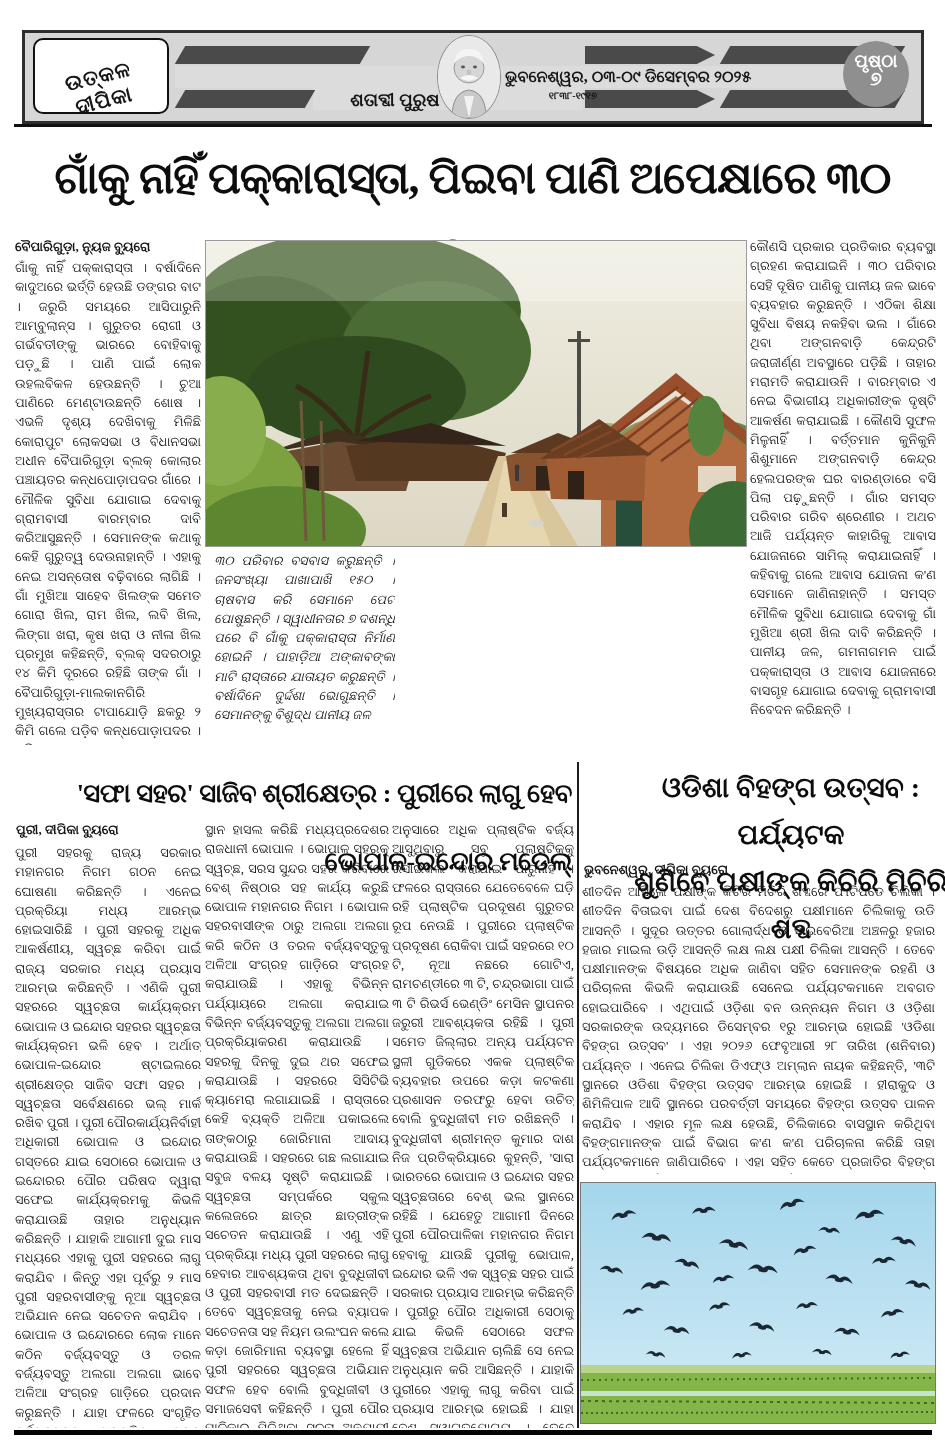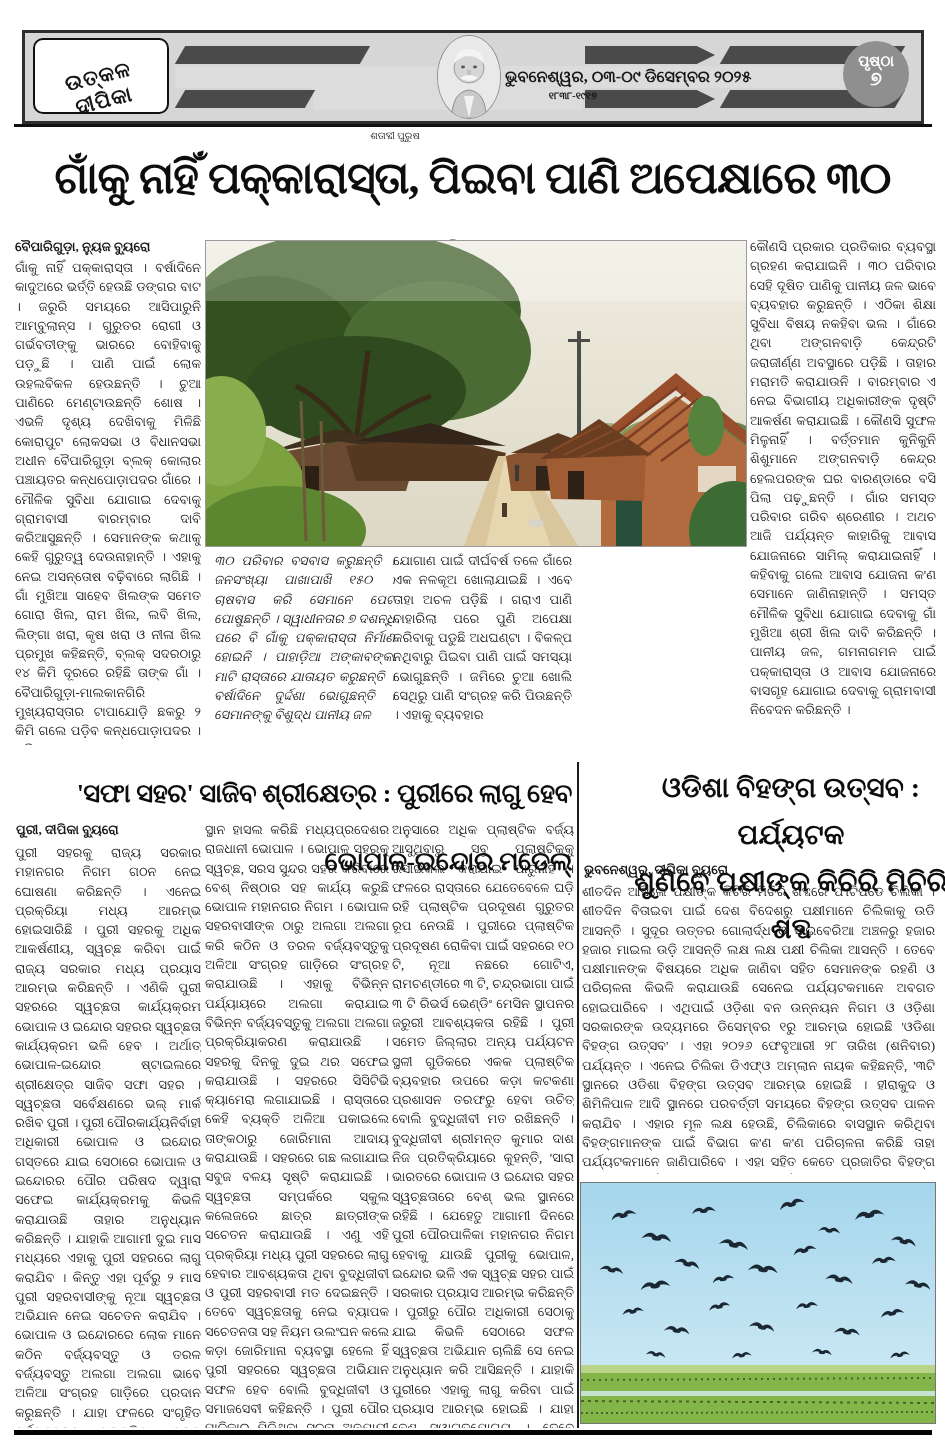--- a/index.html
+++ b/index.html
@@ -19,27 +19,27 @@
   .stripe.skew{transform:skewX(-30deg);}
   .st1{left:155px;top:13px;width:185px;}
   .st2{left:560px;top:13px;width:130px;clip-path:polygon(0 0,86% 0,100% 50%,86% 100%,0 100%);}
   .st3{left:700px;top:13px;width:175px;}
   .sb1{left:155px;top:57px;width:130px;}
   .sb2{left:560px;top:57px;width:130px;clip-path:polygon(0 0,86% 0,100% 50%,86% 100%,0 100%);}
   .sb3{left:700px;top:57px;width:175px;}
   .m-light-row{position:absolute;left:150px;top:33px;width:730px;height:22px;background:#dcdcdc;}
   .m-light-row2{position:absolute;left:288px;top:55px;width:270px;height:22px;background:#dcdcdc;}
   .dateline{position:absolute;left:480px;top:35px;width:280px;font-weight:bold;font-size:16px;}
-  .centenary{position:absolute;left:300px;top:57px;width:140px;font-weight:normal;font-size:10px;text-align:center;margin-top:40px;}
+  .centenary{position:absolute;left:300px;top:57px;width:140px;font-weight:bold;font-size:18px;text-align:center;}
   .years{position:absolute;left:478px;top:57px;width:140px;font-weight:bold;font-size:10px;text-align:center;}
   .portrait{position:absolute;left:412px;top:2px;width:62px;height:82px;border-radius:50%;
             background:#ededed;border:1px solid #8a8a8a;overflow:hidden;}
   .badge{position:absolute;left:818px;top:8px;width:66px;height:66px;border-radius:50%;
          background:#8f8f8f;color:#fff;text-align:center;font-weight:bold;}
-  .badge .bl{display:block;font-size:15px;margin-top:12px;line-height:16px;}
+  .badge .bl{display:block;font-size:18px;margin-top:12px;line-height:16px;}
   .badge .bn{display:block;font-size:19px;line-height:20px;}
 
   .rule-top{position:absolute;left:14px;top:124px;width:918px;height:3px;background:#101010;}
 
   
   .headline1{position:absolute;left:8px;top:138px;width:929px;text-align:center;
              font-weight:bold;font-size:44px;line-height:82px;letter-spacing:-1px;color:#0d0d0d;}
 
   
   .byline{font-weight:bold;font-size:13px;line-height:20px;}
@@ -193,21 +193,20 @@
       <rect x="309" y="228" width="4" height="12" fill="#3a3a3a"></rect>
       <circle cx="311" cy="226" r="2.5" fill="#3a3a3a"></circle>
       <rect x="296" y="262" width="5" height="14" fill="#4a3a2a"></rect>
       <ellipse cx="330" cy="282" rx="8" ry="4" fill="#d8d4c8"></ellipse>
 
       <rect width="540" height="60" fill="#ffffff" opacity="0.25"></rect>
     </svg>
   </div>
 
   <div class="abs colbody a1-c2">୩୦ ପରିବାର ବସବାସ କରୁଛନ୍ତି । ଜନସଂଖ୍ୟା ପାଖାପାଖି ୧୫୦ । ଚାଷବାସ କରି ସେମାନେ ପେଟ ପୋଷୁଛନ୍ତି । ସ୍ୱାଧୀନତାର ୭ ଦଶନ୍ଧି ପରେ ବି ଗାଁକୁ ପକ୍କାରାସ୍ତା ନିର୍ମାଣ ହୋଇନି । ପାହାଡ଼ିଆ ଅଙ୍କାବଙ୍କା ମାଟି ରାସ୍ତାରେ ଯାତାୟତ କରୁଛନ୍ତି । ବର୍ଷାଦିନେ ଦୁର୍ଦ୍ଦଶା ଭୋଗୁଛନ୍ତି । ସେମାନଙ୍କୁ ବିଶୁଦ୍ଧ ପାନୀୟ ଜଳ</div>
-  <div class="abs colbody a1-c3">ଯୋଗାଣ ପାଇଁ ଦୀର୍ଘବର୍ଷ ତଳେ ଗାଁରେ ଏକ ନଳକୂଅ ଖୋଲାଯାଇଛି । ଏବେ ତାହା ଅଚଳ ପଡ଼ିଛି । ଗରାଏ ପାଣି ବାହାରିଲା ପରେ ପୁଣି ଅପେକ୍ଷା କରିବାକୁ ପଡୁଛି ଅଧଘଣ୍ଟା । ବିକଳ୍ପ ନଥିବାରୁ ପିଇବା ପାଣି ପାଇଁ ସମସ୍ୟା ଭୋଗୁଛନ୍ତି । ଜମିରେ ଚୁଆ ଖୋଲି ସେଥିରୁ ପାଣି ସଂଗ୍ରହ କରି ପିଉଛନ୍ତି । ଏହାକୁ ବ୍ୟବହାର</div>
   <div class="abs colbody a1-c5">କୌଣସି ପ୍ରକାର ପ୍ରତିକାର ବ୍ୟବସ୍ଥା ଗ୍ରହଣ କରାଯାଇନି । ୩୦ ପରିବାର ସେହି ଦୂଷିତ ପାଣିକୁ ପାନୀୟ ଜଳ ଭାବେ ବ୍ୟବହାର କରୁଛନ୍ତି । ଏଠିକା ଶିକ୍ଷା ସୁବିଧା ବିଷୟ ନକହିବା ଭଲ । ଗାଁରେ ଥିବା ଅଙ୍ଗନବାଡ଼ି କେନ୍ଦ୍ରଟି ଜରାଜୀର୍ଣ୍ଣ ଅବସ୍ଥାରେ ପଡ଼ିଛି । ତାହାର ମରାମତି କରାଯାଉନି । ବାରମ୍ବାର ଏ ନେଇ ବିଭାଗୀୟ ଅଧିକାରୀଙ୍କ ଦୃଷ୍ଟି ଆକର୍ଷଣ କରାଯାଇଛି । କୌଣସି ସୁଫଳ ମିଳୁନାହିଁ । ବର୍ତ୍ତମାନ କୁନିକୁନି ଶିଶୁମାନେ ଅଙ୍ଗନବାଡ଼ି କେନ୍ଦ୍ର ହେଲପରଙ୍କ ଘର ବାରଣ୍ଡାରେ ବସି ପିଲା ପଢ଼ୁଛନ୍ତି । ଗାଁର ସମସ୍ତ ପରିବାର ଗରିବ ଶ୍ରେଣୀର । ଅଥଚ ଆଜି ପର୍ଯ୍ୟନ୍ତ କାହାରିକୁ ଆବାସ ଯୋଜନାରେ ସାମିଲ୍ କରାଯାଇନାହିଁ । କହିବାକୁ ଗଲେ ଆବାସ ଯୋଜନା କ'ଣ ସେମାନେ ଜାଣିନାହାନ୍ତି । ସମସ୍ତ ମୌଳିକ ସୁବିଧା ଯୋଗାଇ ଦେବାକୁ ଗାଁ ମୁଖିଆ ଶ୍ରୀ ଖିଲ ଦାବି କରିଛନ୍ତି । ପାନୀୟ ଜଳ, ଗମନାଗମନ ପାଇଁ ପକ୍କାରାସ୍ତା ଓ ଆବାସ ଯୋଜନାରେ ବାସଗୃହ ଯୋଗାଇ ଦେବାକୁ ଗ୍ରାମବାସୀ ନିବେଦନ କରିଛନ୍ତି ।</div>
 
   <div class="headline2">'ସଫା ସହର' ସାଜିବ ଶ୍ରୀକ୍ଷେତ୍ର : ପୁରୀରେ ଲାଗୁ ହେବ ଭୋପାଳ-ଇନ୍ଦୋର ମଡେଲ୍</div>
   <div class="abs byline a2-byline">ପୁରୀ, ଦୀପିକା ବ୍ୟୁରୋ</div>
   <div class="abs colbody a2-c1">ପୁରୀ ସହରକୁ ରାଜ୍ୟ ସରକାର ମହାନଗର ନିଗମ ଗଠନ ନେଇ ଘୋଷଣା କରିଛନ୍ତି । ଏନେଇ ପ୍ରକ୍ରିୟା ମଧ୍ୟ ଆରମ୍ଭ ହୋଇସାରିଛି । ପୁରୀ ସହରକୁ ଅଧିକ ଆକର୍ଷଣୀୟ, ସ୍ୱଚ୍ଛ କରିବା ପାଇଁ ରାଜ୍ୟ ସରକାର ମଧ୍ୟ ପ୍ରୟାସ ଆରମ୍ଭ କରିଛନ୍ତି । ଏଣିକି ପୁରୀ ସହରରେ ସ୍ୱଚ୍ଛତା କାର୍ଯ୍ୟକ୍ରମ ଭୋପାଳ ଓ ଇନ୍ଦୋର ସହରର ସ୍ୱଚ୍ଛତା କାର୍ଯ୍ୟକ୍ରମ ଭଳି ହେବ । ଅର୍ଥାତ୍ ଭୋପାଳ-ଇନ୍ଦୋର ଷ୍ଟାଇଲରେ ଶ୍ରୀକ୍ଷେତ୍ର ସାଜିବ ସଫା ସହର । ସ୍ୱଚ୍ଛତା ସର୍ବେକ୍ଷଣରେ ଭଲ୍ ମାର୍କ ରଖିବ ପୁରୀ । ପୁରୀ ପୌରକାର୍ଯ୍ୟନିର୍ବାହୀ ଅଧିକାରୀ ଭୋପାଳ ଓ ଇନ୍ଦୋର ଗସ୍ତରେ ଯାଇ ସେଠାରେ ଭୋପାଳ ଓ ଇନ୍ଦୋରର ପୌର ପରିଷଦ ଦ୍ୱାରା ସଫେଇ କାର୍ଯ୍ୟକ୍ରମକୁ କିଭଳି କରାଯାଉଛି ତାହାର ଅନୁଧ୍ୟାନ କରିଛନ୍ତି । ଯାହାକି ଆଗାମୀ ଦୁଇ ମାସ ମଧ୍ୟରେ ଏହାକୁ ପୁରୀ ସହରରେ ଲାଗୁ କରାଯିବ । କିନ୍ତୁ ଏହା ପୂର୍ବରୁ ୨ ମାସ ପୁରୀ ସହରବାସୀଙ୍କୁ ନୂଆ ସ୍ୱଚ୍ଛତା ଅଭିଯାନ ନେଇ ସଚେତନ କରାଯିବ । ଭୋପାଳ ଓ ଇନ୍ଦୋରରେ ଲୋକ ମାନେ କଠିନ ବର୍ଜ୍ୟବସ୍ତୁ ଓ ତରଳ ବର୍ଜ୍ୟବସ୍ତୁ ଅଲଗା ଅଲଗା ଭାବେ ଅଳିଆ ସଂଗ୍ରହ ଗାଡ଼ିରେ ପ୍ରଦାନ କରୁଛନ୍ତି । ଯାହା ଫଳରେ ସଂଗୃହିତ ବର୍ଜ୍ୟବସ୍ତୁକୁ ପ୍ରକ୍ରିୟା କରଣ କରିବାରେ ସହଜ ହେଉଛି । ଏହି ପ୍ରକ୍ରିୟା ମଧ୍ୟ ପୁରୀ ପୌରାଞ୍ଚଳରେ ଲାଗୁ ହେବ । ଏନେଇ ଲୋକଙ୍କୁ ସଚେତନ କରାଯିବ । ସେହିପରି ରାସ୍ତା ଘାଟରେ ଅଳିଆ ପକାଇଲେ ଏଣିକି ଜୋରିମାନା ଦେବାକୁ ପଡ଼ିବ । ୨୦୨୪-୨୫ ବର୍ଷରେ ସାରା ଭାରତରେ ସ୍ୱଚ୍ଛ ରାଜଧାନୀ ଭାବରେ ଦ୍ୱିତୀୟ</div>
   <div class="abs colbody a2-c2">ସ୍ଥାନ ହାସଲ କରିଛି ମଧ୍ୟପ୍ରଦେଶର ରାଜଧାନୀ ଭୋପାଳ । ଭୋପାଳ ସହରକୁ ସ୍ୱଚ୍ଛ, ସରସ ସୁନ୍ଦର ସହର କରିବାରେ ବେଶ୍ ନିଷ୍ଠାର ସହ କାର୍ଯ୍ୟ କରୁଛି ଭୋପାଳ ମହାନଗର ନିଗମ । ଭୋପାଳ ସହରବାସୀଙ୍କ ଠାରୁ ଅଲଗା ଅଲଗା କରି କଠିନ ଓ ତରଳ ବର୍ଜ୍ୟବସ୍ତୁକୁ ଅଳିଆ ସଂଗ୍ରହ ଗାଡ଼ିରେ ସଂଗ୍ରହ କରାଯାଉଛି । ଏହାକୁ ବିଭିନ୍ନ ପର୍ଯ୍ୟାୟରେ ଅଲଗା କରାଯାଇ ବିଭିନ୍ନ ବର୍ଜ୍ୟବସ୍ତୁକୁ ଅଲଗା ଅଲଗା ପ୍ରକ୍ରିୟାକରଣ କରାଯାଉଛି । ସହରକୁ ଦିନକୁ ଦୁଇ ଥର ସଫେଇ କରାଯାଉଛି । ସହରରେ ସିସିଟିଭି କ୍ୟାମେରା ଲଗାଯାଇଛି । ରାସ୍ତାରେ କେହି ବ୍ୟକ୍ତି ଅଳିଆ ପକାଇଲେ ତାଙ୍କଠାରୁ ଜୋରିମାନା ଆଦାୟ କରାଯାଉଛି । ସହରରେ ଗଛ ଲଗାଯାଇ ସବୁଜ ବଳୟ ସୃଷ୍ଟି କରାଯାଇଛି । ସ୍ୱଚ୍ଛତା ସମ୍ପର୍କରେ ସ୍କୁଲ କଲେଜରେ ଛାତ୍ର ଛାତ୍ରୀଙ୍କ ସଚେତନ କରାଯାଉଛି । ଏଣୁ ଏହି ପ୍ରକ୍ରିୟା ମଧ୍ୟ ପୁରୀ ସହରରେ ଲାଗୁ ହେବାର ଆବଶ୍ୟକତା ଥିବା ବୁଦ୍ଧିଜୀବୀ ଓ ପୁରୀ ସହରବାସୀ ମତ ଦେଇଛନ୍ତି । ତେବେ ସ୍ୱଚ୍ଛତାକୁ ନେଇ ବ୍ୟାପକ ସଚେତନତା ସହ ନିୟମ ଉଲଂଘନ କଲେ କଡ଼ା ଜୋରିମାନା ବ୍ୟବସ୍ଥା ହେଲେ ହିଁ ପୁରୀ ସହରରେ ସ୍ୱଚ୍ଛତା ଅଭିଯାନ ସଫଳ ହେବ ବୋଲି ବୁଦ୍ଧିଜୀବୀ ଓ ସମାଜସେବୀ କହିଛନ୍ତି । ପୁରୀ ପୌର ପାଳିକାରୁ ମିଳିଥିବା ସୂଚନା ଅନୁଯାୟୀ ପୁରୀ ସହରରେ ବର୍ଷକୁ ହାରାହାରି ୭୨୦ ଟନ ପ୍ଲାଷ୍ଟିକ ବର୍ଜ୍ୟ ସୃଷ୍ଟି ହେଉଛି । ତେବେ ଏହି ପ୍ଲାଷ୍ଟିକ ବର୍ଜ୍ୟକୁ ୭ ଟି ଏମଆରଏଫ୍ (ମ୍ୟାଟ୍ରିଆଲ ରିକଭରି ଫାସିଲିଟି) ୟୁନିଟ ସାହାଯ୍ୟରେ ରିସାଇକେଲ କରାଯାଉଛି । ତେବେ କ୍ଷମତା</div>
   <div class="abs colbody a2-c3">ଅନୁସାରେ ଅଧିକ ପ୍ଲାଷ୍ଟିକ ବର୍ଜ୍ୟ ଆସୁଥିବାରୁ ସବୁ ପ୍ଲାଷ୍ଟିକକୁ ରିସାଇକଲ କରାଯାଇ ପାରୁନାହିଁ । ଫଳରେ ରାସ୍ତାରେ ଯେତେବେଳେ ଘଡ଼ି ରହି ପ୍ଲାଷ୍ଟିକ ପ୍ରଦୂଷଣ ଗୁରୁତର ରୂପ ନେଉଛି । ପୁରୀରେ ପ୍ଲାଷ୍ଟିକ ପ୍ରଦୂଷଣ ରୋକିବା ପାଇଁ ସହରରେ ୧୦ ଟି, ନୂଆ ନଛରେ ଗୋଟିଏ, ରାମଚଣ୍ଡୀରେ ୩ ଟି, ଚନ୍ଦ୍ରଭାଗା ପାଇଁ ୩ ଟି ରିଭର୍ସ ଭେଣ୍ଡିଂ ମେସିନ ସ୍ଥାପନର ଜରୁରୀ ଆବଶ୍ୟକତା ରହିଛି । ପୁରୀ ସମେତ ଜିଲ୍ଲାର ଅନ୍ୟ ପର୍ଯ୍ୟଟନ ସ୍ଥଳୀ ଗୁଡିକରେ ଏକକ ପ୍ଲାଷ୍ଟିକ ବ୍ୟବହାର ଉପରେ କଡ଼ା କଟକଣା ପ୍ରଶାସନ ତରଫରୁ ହେବା ଉଚିତ୍ ବୋଲି ବୁଦ୍ଧିଜୀବୀ ମତ ରଖିଛନ୍ତି । ବୁଦ୍ଧିଜୀବୀ ଶ୍ରୀମନ୍ତ କୁମାର ଦାଶ ନିଜ ପ୍ରତିକ୍ରିୟାରେ କୁହନ୍ତି, 'ସାରା ଭାରତରେ ଭୋପାଳ ଓ ଇନ୍ଦୋର ସହର ସ୍ୱଚ୍ଛତାରେ ବେଶ୍ ଭଲ ସ୍ଥାନରେ ରହିଛି । ଯେହେତୁ ଆଗାମୀ ଦିନରେ ପୁରୀ ପୌରପାଳିକା ମହାନଗର ନିଗମ ହେବାକୁ ଯାଉଛି ପୁରୀକୁ ଭୋପାଳ, ଇନ୍ଦୋର ଭଳି ଏକ ସ୍ୱଚ୍ଛ ସହର ପାଇଁ ସରକାର ପ୍ରୟାସ ଆରମ୍ଭ କରିଛନ୍ତି । ପୁରୀରୁ ପୌର ଅଧିକାରୀ ସେଠାକୁ ଯାଇ କିଭଳି ସେଠାରେ ସଫଳ ସ୍ୱଚ୍ଛତା ଅଭିଯାନ ଚାଲିଛି ସେ ନେଇ ଅନୁଧ୍ୟାନ କରି ଆସିଛନ୍ତି । ଯାହାକି ପୁରୀରେ ଏହାକୁ ଲାଗୁ କରିବା ପାଇଁ ପ୍ରୟାସ ଆରମ୍ଭ ହୋଇଛି । ଯାହା ବେଶ୍ ସ୍ୱାଗତଯୋଗ୍ୟ । ତେବେ ସବୁଠୁ ବଡ କଥା ହେଉଛି ଯେତେଦିନ ଯାଏ ଆମେ ପୁରୀବାସୀ ସ୍ୱଚ୍ଛତାକୁ ନେଇ ସଚେତନ ନହେବା ଏହି କାର୍ଯ୍ୟକ୍ରମ ସଫଳ ହେବ ନାହିଁ । ଆମେ ନିଜେ ସଚେତନ ହେବା ସହ ଅନ୍ୟ ମାନଙ୍କୁ କରାଇବା ।'</div>
 
   <div class="vdivider"></div>
 

